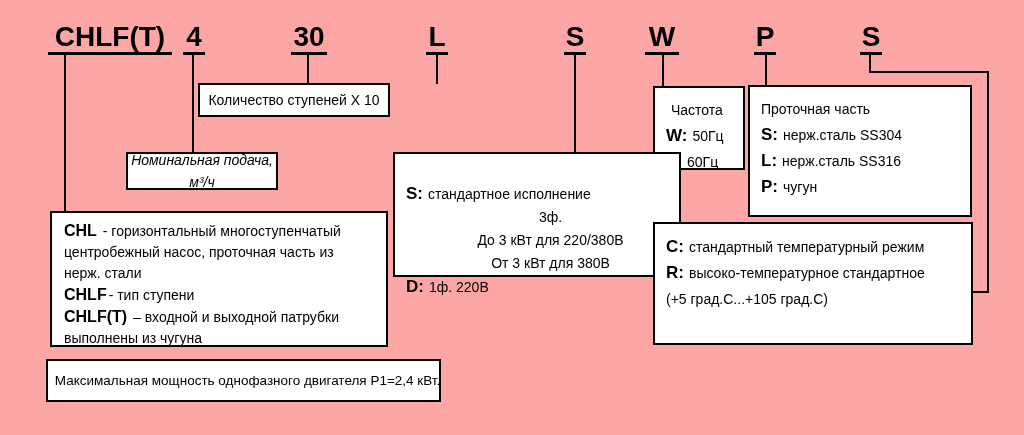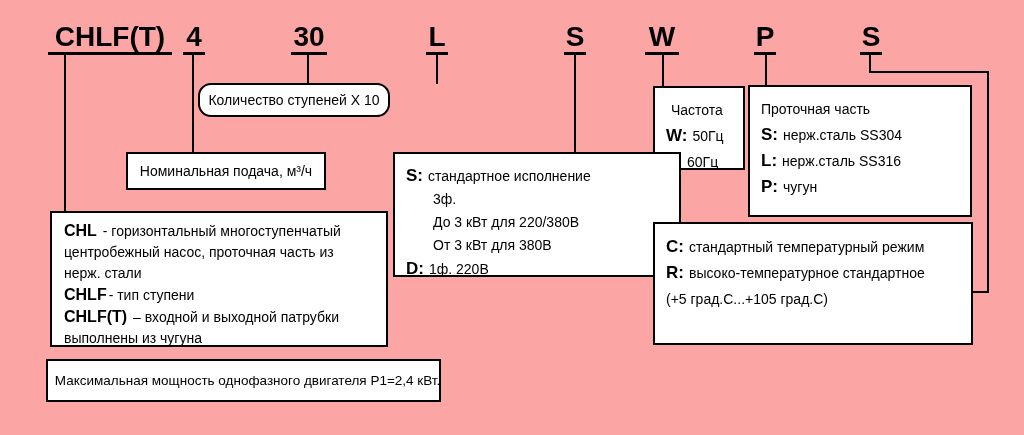--- a/index.html
+++ b/index.html
@@ -18,21 +18,21 @@
   .hline{position:absolute;height:2px;background:#000;}
   
   .box{
     position:absolute;border:2px solid #000;background:#fff;
     box-sizing:border-box;font-size:14px;line-height:22px;
   }
   .box .row{white-space:nowrap;}
   .bp{font-weight:bold;font-size:17px;margin-right:5px;}
   .center{display:flex;align-items:center;justify-content:center;text-align:center;}
   .pad{padding:7px 11px;}
-  .ind{padding-left:27px;}
+  .ind{padding-left:27px;text-align:center;}
   .lh23{line-height:23px;}
   .lh26{line-height:26px;}
   .para{margin:0;line-height:21px;}
   .para .bp{font-size:16px;margin-right:2px;}
   .nowrap{white-space:nowrap;font-size:13.5px;}
 </style>
 </head>
 <body>
 
 <div class="canvas">
@@ -51,21 +51,21 @@
   <div class="vline" style="left:307px;top:55px;height:29px;"></div>
   <div class="vline" style="left:436px;top:55px;height:29px;"></div>
   <div class="vline" style="left:574px;top:55px;height:97px;"></div>
   <div class="vline" style="left:662px;top:55px;height:31px;"></div>
   <div class="vline" style="left:765px;top:55px;height:30px;"></div>
   <div class="vline" style="left:869px;top:55px;height:18px;"></div>
   <div class="hline" style="left:869px;top:71px;width:120px;"></div>
   <div class="vline" style="left:987px;top:71px;height:222px;"></div>
   <div class="hline" style="left:973px;top:291px;width:16px;"></div>
 
-  <div class="box center" style="left:198px;top:83px;width:192px;height:34px;border-radius:13px;">
+  <div class="box center" style="left:198px;top:83px;width:192px;height:34px;">
     <span>Количество ступеней Х 10</span>
   </div>
 
 
   <div class="box pad lh26" style="left:653px;top:86px;width:92px;height:84px;padding-top:9px;">
     <div class="row" style="padding-left:5px;">Частота</div>
     <div class="row">
       <span class="bp">W:</span><span>50Гц</span>
     </div>
     <div class="row">
@@ -79,25 +79,25 @@
       <span class="bp">S:</span><span>нерж.сталь SS304</span>
     </div>
     <div class="row">
       <span class="bp">L:</span><span>нерж.сталь SS316</span>
     </div>
     <div class="row">
       <span class="bp">P:</span><span>чугун</span>
     </div>
   </div>
 
-  <div class="box center" style="left:126px;top:152px;width:200px;height:38px;">
+  <div class="box center" style="left:126px;top:152px;width:152px;height:38px;font-style:italic;">
     <span>Номинальная подача, м³/ч</span>
   </div>
 
-  <div class="box pad lh23" style="left:393px;top:152px;width:288px;height:125px;padding-top:10px;">
+  <div class="box pad lh23" style="left:393px;top:152px;width:288px;height:125px;padding-top:28px;">
     <div class="row">
       <span class="bp">S:</span><span>стандартное исполнение</span>
     </div>
     <div class="row ind">3ф.</div>
     <div class="row ind">До 3 кВт для 220/380В</div>
     <div class="row ind">От 3 кВт для 380В</div>
     <div class="row">
       <span class="bp">D:</span><span>1ф. 220В</span>
     </div>
   </div>

